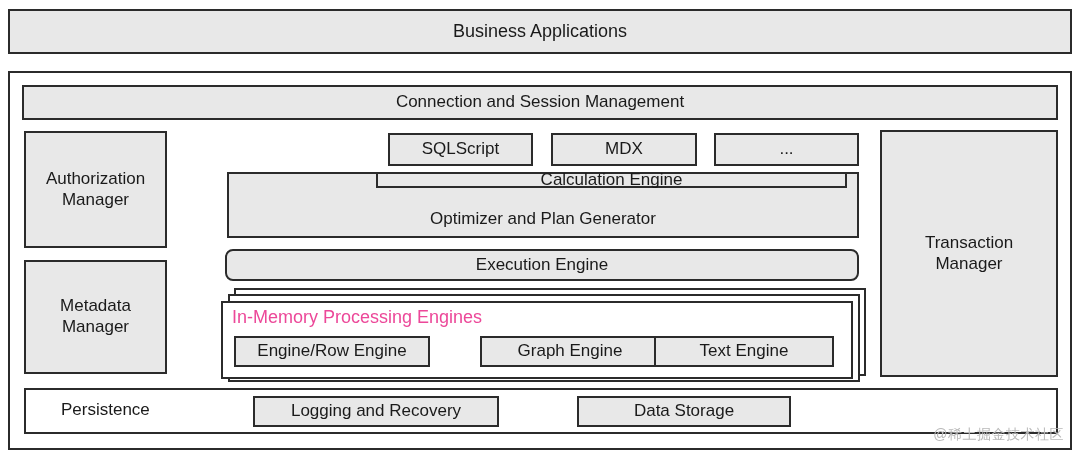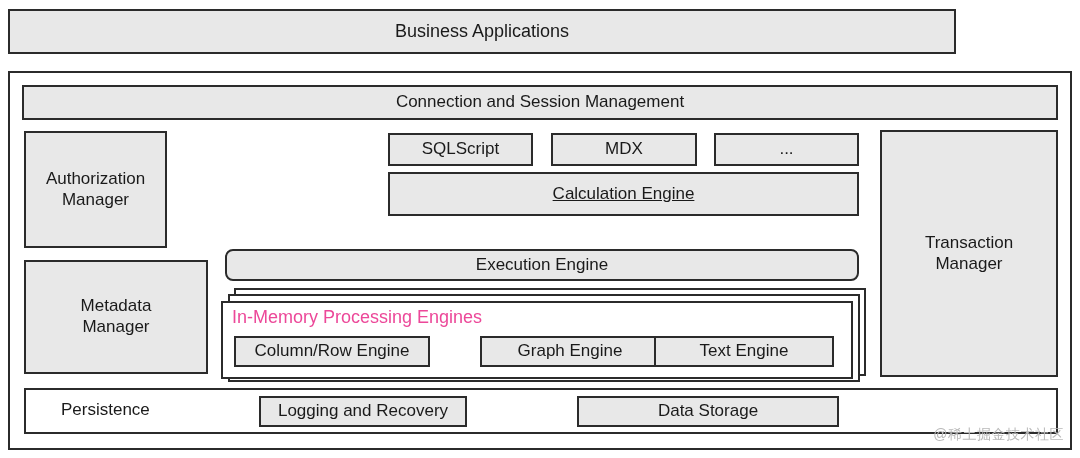--- a/index.html
+++ b/index.html
@@ -35,60 +35,59 @@
   .shell {
     background: #ffffff;
     border: 2px solid #2b2b2b;
     display: block;
   }
   .t17 { font-size: 17px; }
   .t18 { font-size: 18px; }
 
   
   #business-applications {
-    left: 8px; top: 9px; width: 948px; height: 45px;
+    left: 8px; top: 9px; width: 1064px; height: 45px;
   }
 
   
   #engine-shell {
     left: 8px; top: 71px; width: 1064px; height: 379px;
   }
 
   #connection-session {
     left: 22px; top: 85px; width: 1036px; height: 35px;
   }
 
   
   #authorization-manager {
     left: 24px; top: 131px; width: 143px; height: 117px;
   }
   #metadata-manager {
-    left: 24px; top: 260px; width: 184px; height: 114px;
+    left: 24px; top: 260px; width: 143px; height: 114px;
   }
 
   
   .lang {
     top: 133px; height: 33px;
   }
   #lang-sql      { left: 227px; width: 142px; }
   #lang-sqlscript{ left: 388px; width: 145px; }
   #lang-mdx      { left: 551px; width: 146px; }
   #lang-etc      { left: 714px; width: 145px; }
 
   
   #optimizer-plan {
     left: 227px; top: 172px; width: 632px; height: 66px;
     align-items: flex-end;
     padding-bottom: 6px;
     z-index: 1;
   }
   #calculation-engine {
-    left: 388px; top: 172px; width: 471px; height: 44px;
+    left: 376px; top: 172px; width: 471px; height: 16px;
     z-index: 2;
-    text-decoration: underline;
   }
 
   #execution-engine {
     left: 225px; top: 249px; width: 634px; height: 32px;
     z-index: 3;
     border-radius: 8px;
   }
 
   
   .stack-card {
@@ -131,22 +130,22 @@
   #persistence-label {
     position: absolute;
     left: 61px; top: 400px;
     font-size: 17px;
     color: #1a1a1a;
     z-index: 2;
   }
   .persist-chip {
     top: 396px; height: 31px; z-index: 2;
   }
-  #logging-recovery { left: 259px; width: 208px; }
-  #data-storage     { left: 577px; width: 262px; text-align: center; }
+  #logging-recovery { left: 253px; width: 246px; }
+  #data-storage     { left: 577px; width: 214px; text-align: center; }
 
   
   #watermark {
     position: absolute;
     right: 16px; bottom: 14px;
     font-size: 14px;
     color: #b9b9b9;
     letter-spacing: 0.5px;
     z-index: 9;
     white-space: nowrap;
@@ -166,32 +165,33 @@
   <div class="box t17" id="authorization-manager">Authorization
 Manager</div>
 
   <div class="box t17" id="metadata-manager">Metadata
 Manager</div>
 
   <div class="box lang t17" id="lang-mdx">MDX</div>
   <div class="box lang t17" id="lang-sqlscript">SQLScript</div>
   <div class="box lang t17" id="lang-etc">...</div>
 
+  <div class="box t17" id="optimizer-plan">Optimizer and Plan Generator</div>
 
   <div class="box t17" id="calculation-engine">Calculation Engine</div>
 
   <div class="box t17" id="execution-engine">Execution Engine</div>
 
   <div class="stack-card" id="inmem-back2"></div>
   <div class="stack-card" id="inmem-back1"></div>
   <div class="stack-card" id="inmem-front"></div>
 
   <div id="inmem-title">In-Memory Processing Engines</div>
 
-  <div class="box engine-chip t17" id="engine-columnrow">Column/Row Engine</div>
+  <div class="box engine-chip t17" id="engine-columnrow">Engine/Row Engine</div>
   <div class="box engine-chip t17" id="engine-graph">Graph Engine</div>
   <div class="box engine-chip t17" id="engine-text">Text Engine</div>
 
   <div class="box t17" id="transaction-manager">Transaction
 Manager</div>
 
   <div class="box shell" id="persistence-row"></div>
   <div id="persistence-label">Persistence</div>
   <div class="box persist-chip t17" id="logging-recovery">Logging and Recovery</div>
   <div class="box persist-chip t17" id="data-storage">Data Storage</div>

